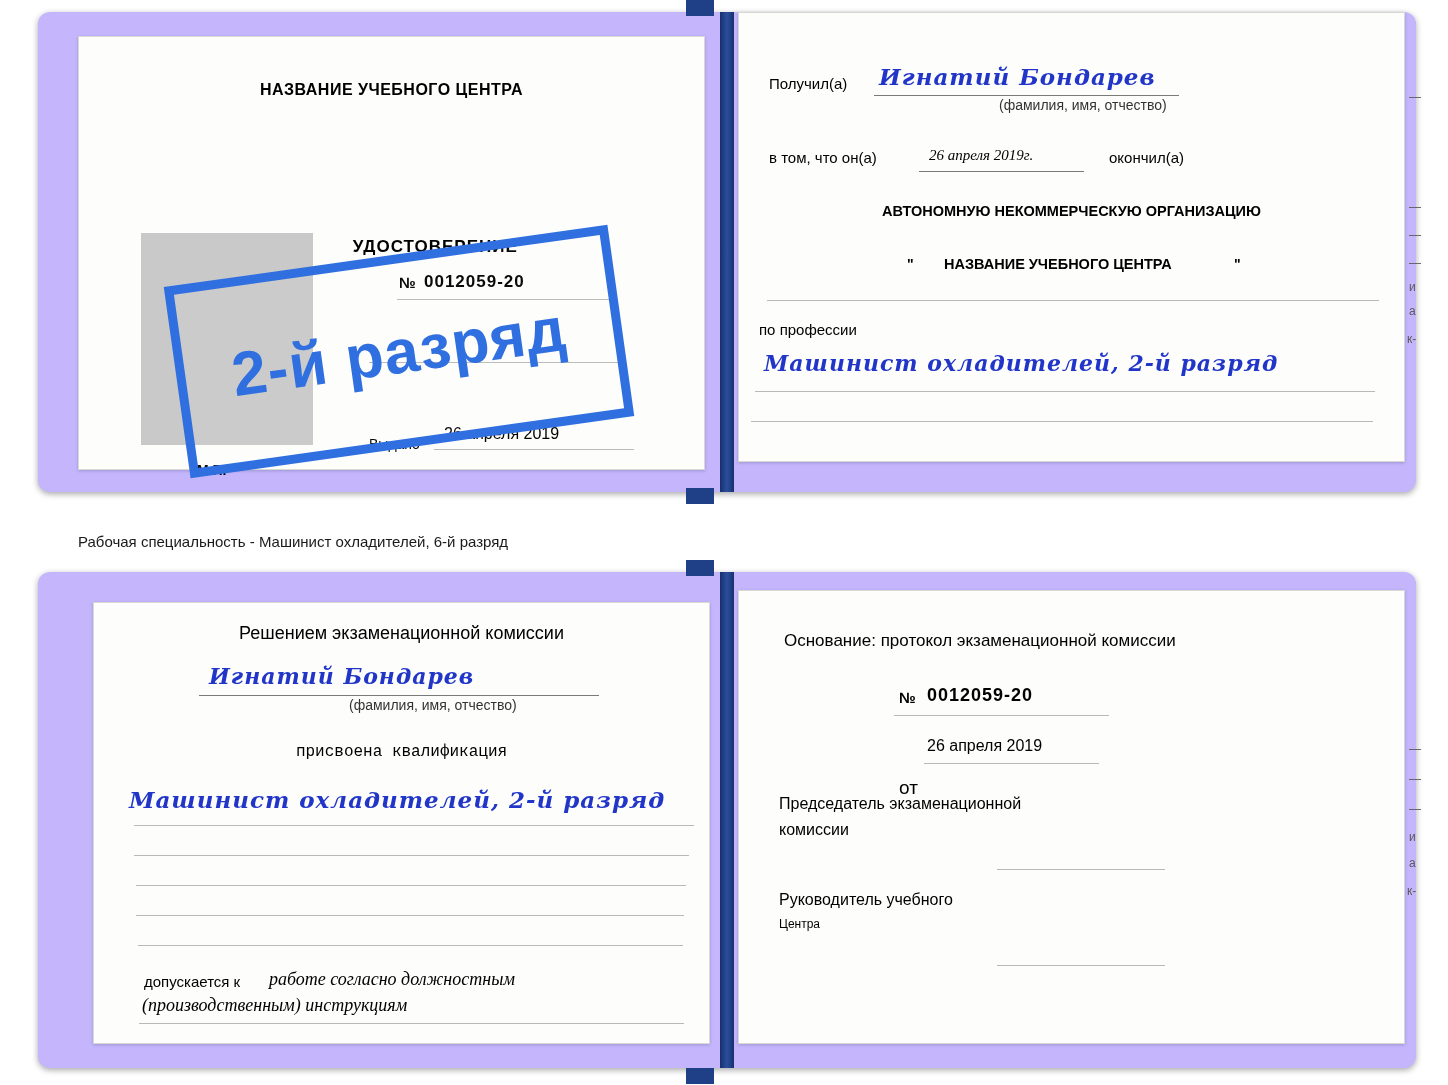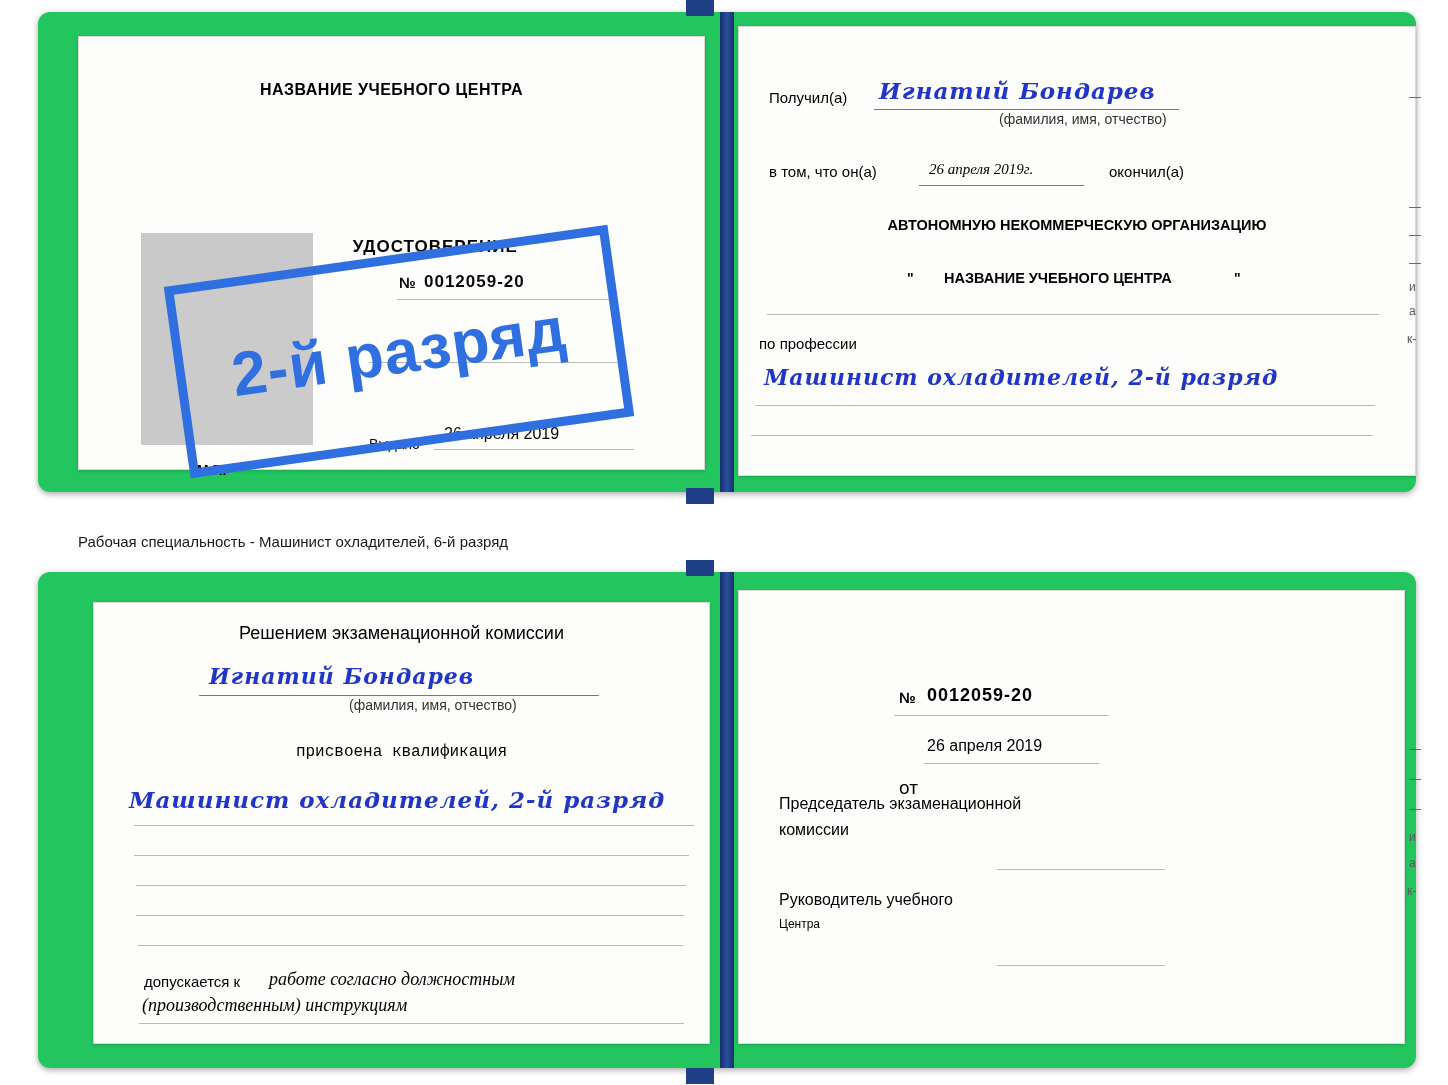--- a/index.html
+++ b/index.html
@@ -6,21 +6,21 @@
   body{
     width:1448px;height:1085px;
     background:#ffffff;
     font-family:"Liberation Sans", sans-serif;
     position:relative;
     overflow:hidden;
   }
   
   .book{
     position:absolute;
-    background:#22c55e;
+    background:#c4b5fd;
     border-radius:12px;
     box-shadow:0 2px 6px rgba(0,0,0,.35);
   }
   .book.top{ left:38px; top:12px; width:1378px; height:480px; }
   .book.bottom{ left:38px; top:572px; width:1378px; height:496px; }
 
   .book:before{ 
     content:"";
     position:absolute;left:50%;top:0;width:14px;height:100%;
     margin-left:-7px;
@@ -30,21 +30,21 @@
     position:absolute;width:28px;height:16px;background:#1f3f87;
   }
   .page{
     position:absolute;
     background:#fdfdfb;
     border:1px solid #d8d8d4;
     box-shadow:0 1px 3px rgba(0,0,0,.18);
   }
   
   .top .page.left { left:40px;  top:24px; width:625px; height:432px;}
-  .top .page.right{ left:700px; top:14px; width:665px; height:448px;padding-left:11px;}
+  .top .page.right{ left:700px; top:0; width:665px; height:448px;}
   
   .bottom .page.left { left:55px;  top:30px; width:615px; height:440px;}
   .bottom .page.right{ left:700px; top:18px; width:665px; height:452px;}
 
   .txt{position:absolute;white-space:nowrap;}
   .center{transform:translateX(-50%);}
   .bold{font-weight:bold;}
   .small{font-size:14px;color:#333;}
   .hand{
     font-family:"DejaVu Serif", serif;
@@ -172,20 +172,21 @@
     <div class="rule" style="left:42px;top:312px;width:548px;"></div>
     <div class="rule" style="left:44px;top:342px;width:545px;"></div>
 
     <div class="txt" style="left:50px;top:370px;font-size:15px;">допускается к</div>
     <div class="txt ital" style="left:175px;top:366px;font-size:18px;">работе согласно должностным</div>
     <div class="txt ital" style="left:48px;top:392px;font-size:18px;">(производственным) инструкциям</div>
     <div class="rule" style="left:45px;top:420px;width:545px;"></div>
   </div>
 
   <div class="page right">
+    <div class="txt" style="left:45px;top:40px;font-size:17px;">Основание: протокол экзаменационной комиссии</div>
 
     <div class="txt bold" style="left:160px;top:98px;font-size:15px;">№</div>
     <div class="txt bold" style="left:188px;top:94px;font-size:18px;letter-spacing:1px;">0012059-20</div>
     <div class="rule" style="left:155px;top:124px;width:215px;"></div>
 
     <div class="txt" style="left:160px;top:150px;font-size:19px;margin-top:36px;">от</div>
     <div class="txt" style="left:188px;top:146px;font-size:16px;">26 апреля 2019</div>
     <div class="rule" style="left:185px;top:172px;width:175px;"></div>
 
     <div class="txt" style="left:40px;top:204px;font-size:16px;">Председатель экзаменационной</div>

